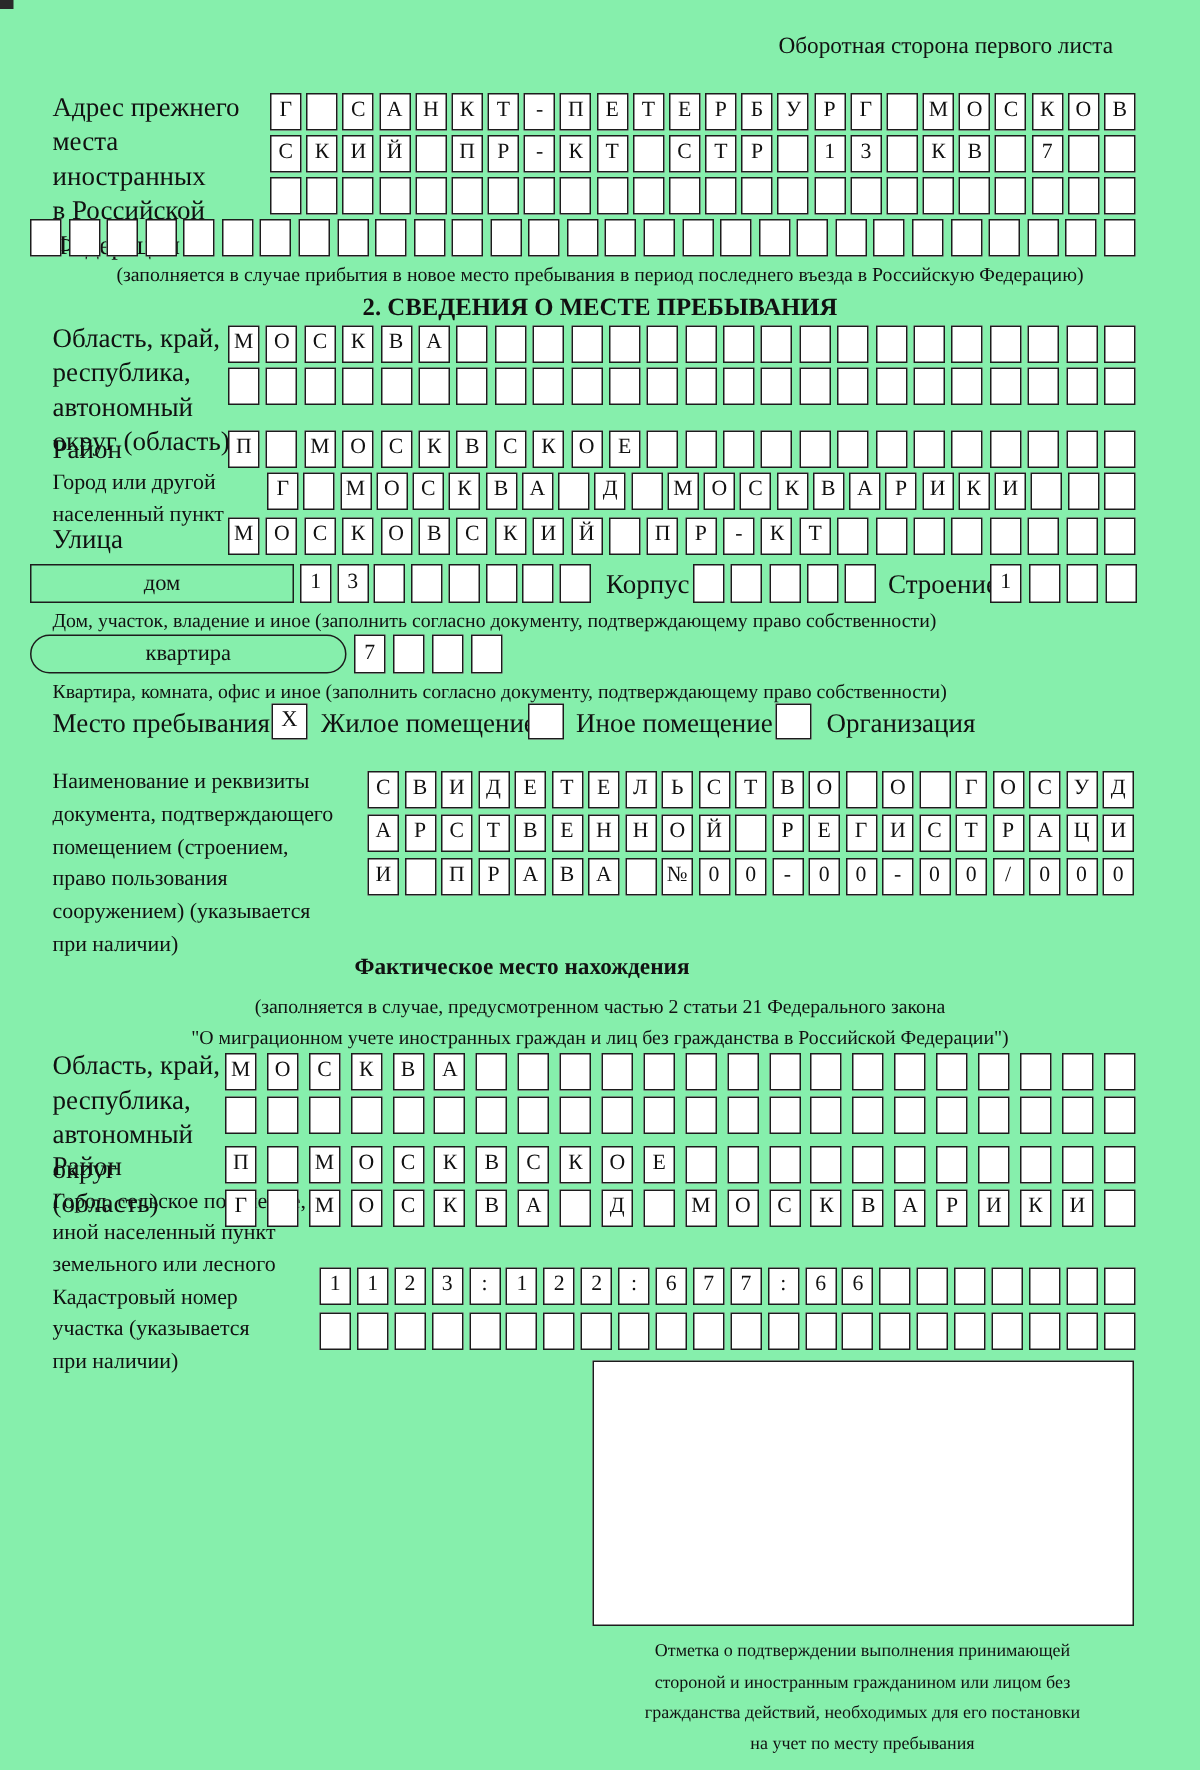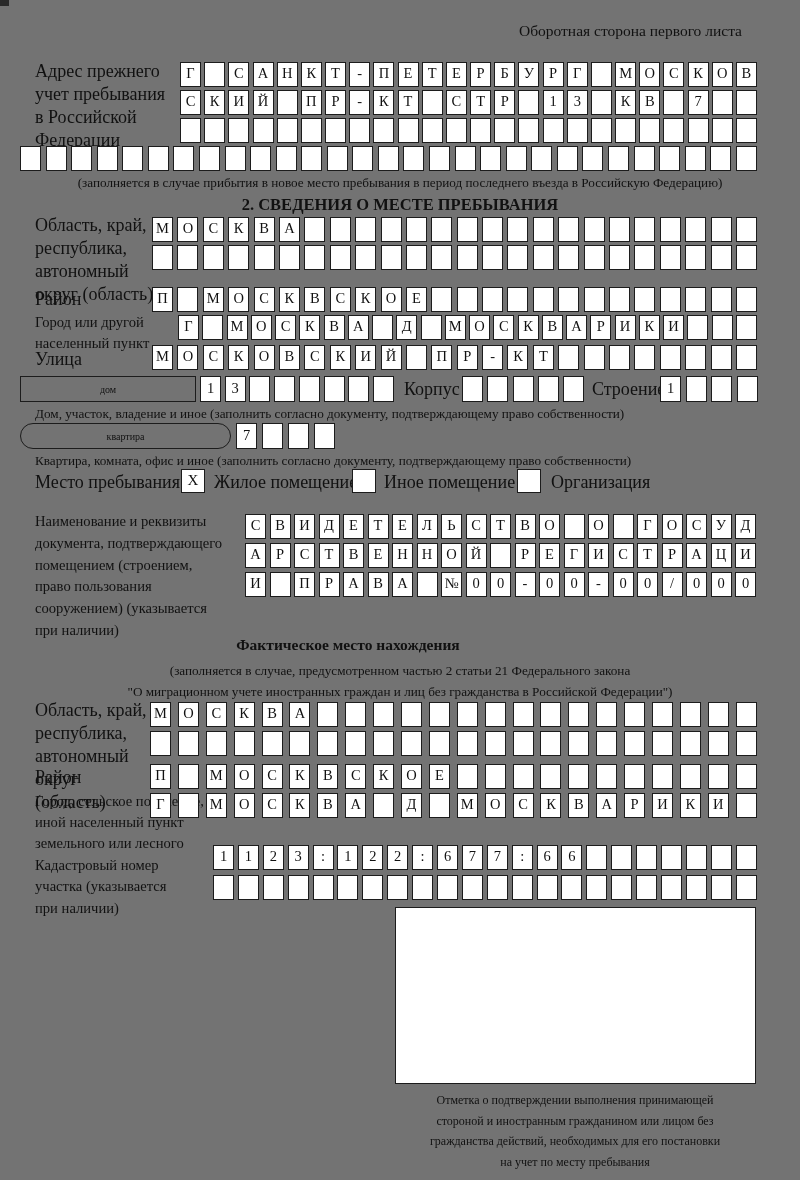--- a/index.html
+++ b/index.html
@@ -1,45 +1,45 @@
 <!DOCTYPE html>
 <html><head>
 <meta charset="utf-8">
 <style>
   html,body{margin:0;padding:0;background:#fff;}
-  .page{position:relative;width:800px;height:1180px;background:#737373;overflow:hidden;
+  .page{position:relative;width:800px;height:1180px;background:#86efac;overflow:hidden;
         font-family:"Liberation Serif","DejaVu Serif",serif;color:#111;}
   .abs{position:absolute;}
   .cellrow{position:absolute;display:flex;justify-content:space-between;}
   .cell{flex:none;width:21px;height:25px;box-sizing:border-box;border:1.5px solid #1c1c1c;
         text-align:center;font-size:14.5px;line-height:21px;background:#fff;}
   .tall .cell{height:26px;line-height:22px;}
   .lbl{position:absolute;font-size:18px;line-height:23px;}
   .lbl2{position:absolute;font-size:14.6px;line-height:20.8px;}
   .small{font-size:13.2px;line-height:18px;}
   .widebox{position:absolute;box-sizing:border-box;border:1.5px solid #1c1c1c;height:26px;
-           display:flex;align-items:center;justify-content:center;font-size:10px;}
+           display:flex;align-items:center;justify-content:center;font-size:15px;}
   .checkbox{position:absolute;box-sizing:border-box;width:24px;height:24px;border:1.5px solid #1c1c1c;
             text-align:center;line-height:21px;font-size:15px;background:#fff;}
   .center{text-align:center;}
   .bold{font-weight:bold;}
   .stampbox{position:absolute;box-sizing:border-box;border:1.8px solid #1c1c1c;background:#fff;}
   .corner{position:absolute;left:0;top:0;width:9px;height:6px;background:#2a2a2a;}
 </style>
 </head>
 <body>
 
 <div class="page">
   <div class="corner"></div>
 
   <div class="abs" style="top:22px;right:58px;font-size:15.5px;">Оборотная сторона первого листа</div>
 
   <div class="lbl" style="left:35px;top:60px;width:150px;">
       <div>Адрес прежнего</div>
-      <div>учет пребывания</div>
+      <div>места иностранных</div>
       <div>в Российской</div>
       <div>Федерации</div>
     </div>
   <div class="cellrow" style="left:180px;top:62px;width:577px;">
       <span class="cell">Г</span>
       <span class="cell"></span>
       <span class="cell">С</span>
       <span class="cell">А</span>
       <span class="cell">Н</span>
       <span class="cell">К</span>

